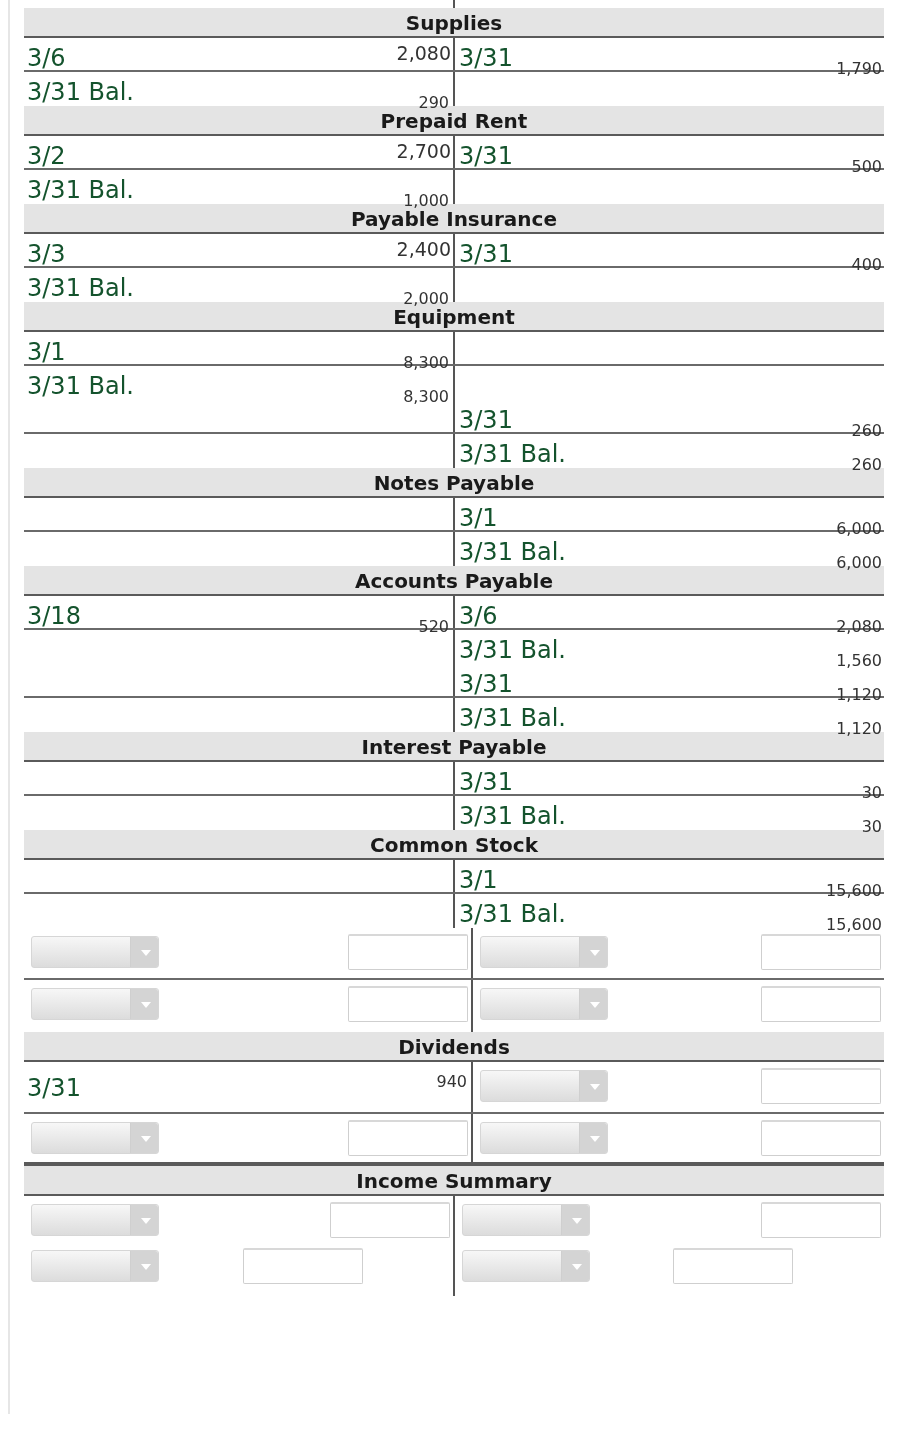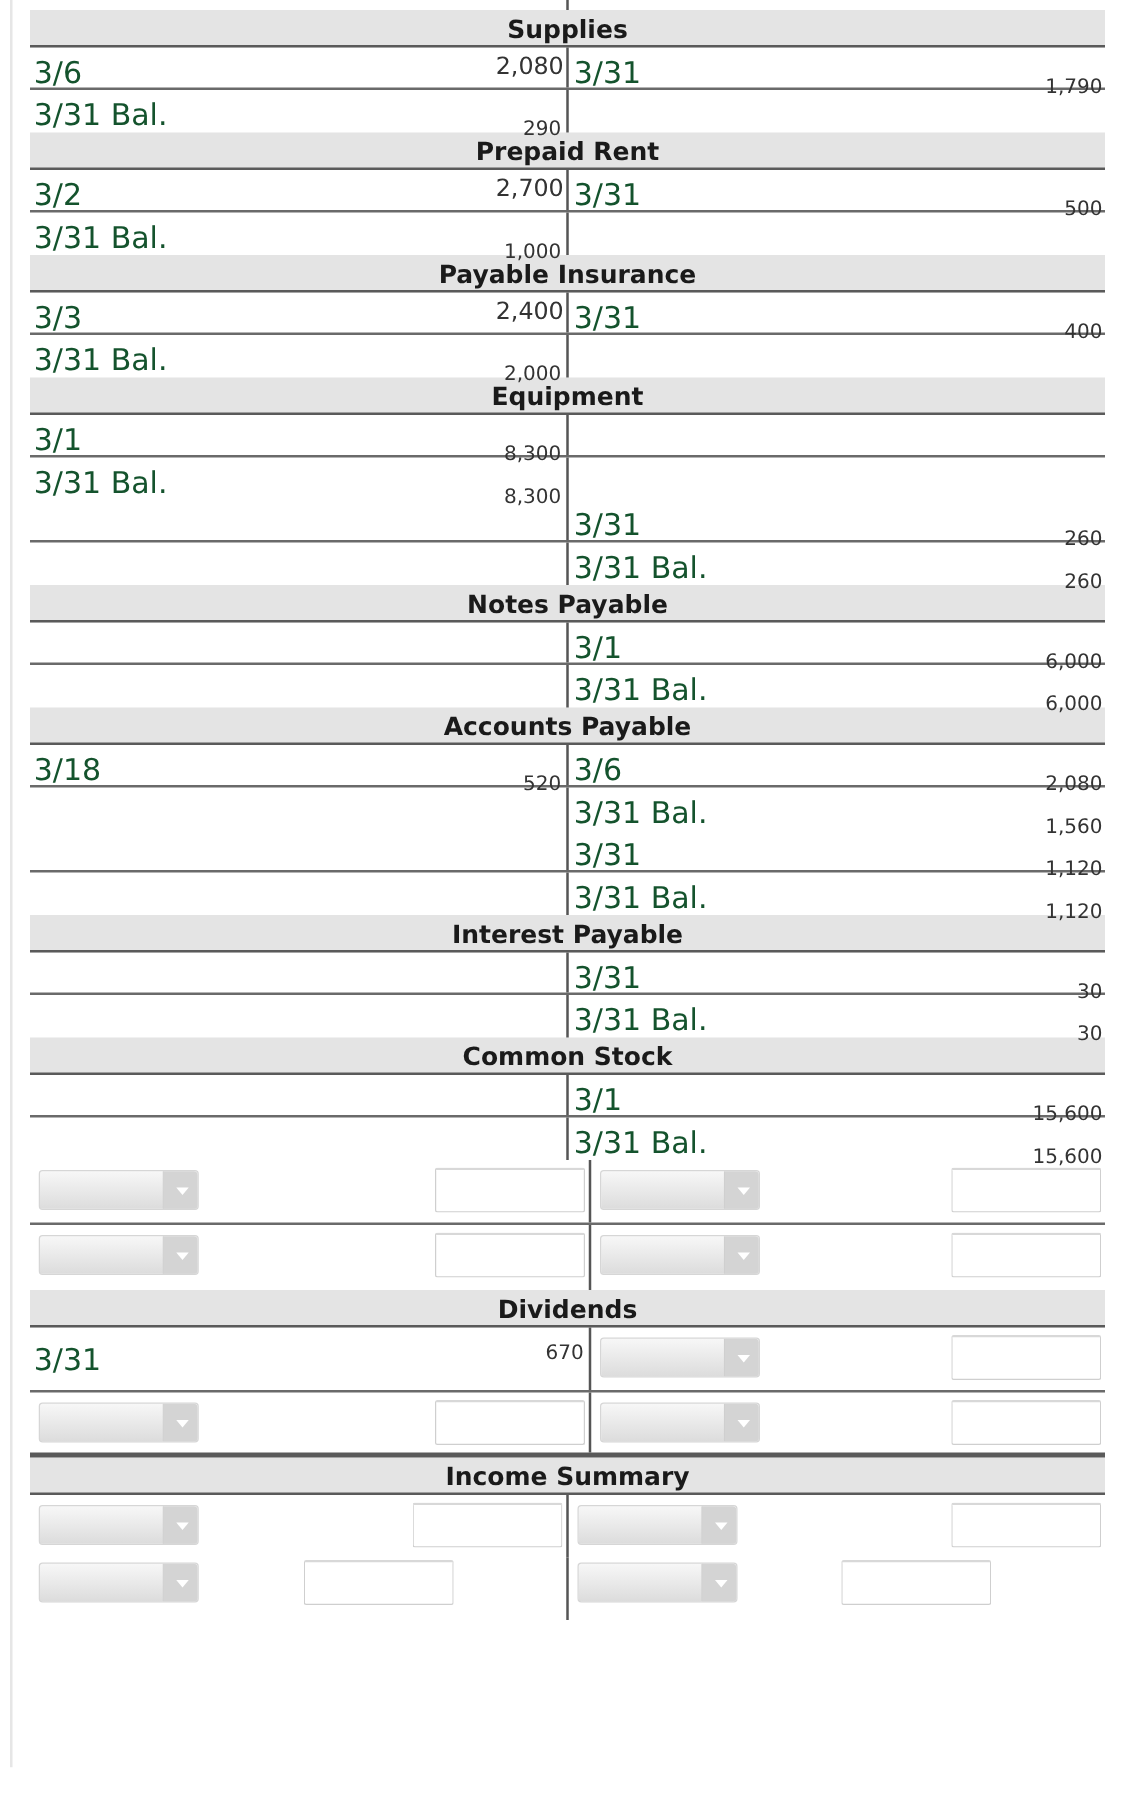--- a/index.html
+++ b/index.html
@@ -274,21 +274,21 @@
         <input class="text-input" style="left: 288px;" value="">
       </div>
     </div>
   </div>
 
   <div>
     <div class="section-header">Dividends</div>
     <div class="row tall">
       <div class="lhs" style="width:449px">
         <span class="cell-date" style="top:12px;">3/31</span>
-        <span class="cell-amt" style="top:10px;">670</span>
+        <span class="cell-amt" style="top:10px;">940</span>
       </div>
       <div class="rhs" style="width:411px">
         <div class="select" style="left:7px;">
           <span class="arrow"></span>
         </div>
         <input class="text-input" style="left: 288px;" value="">
       </div>
     </div>
     <div class="row tall heavy">
       <div class="lhs" style="width:449px">

